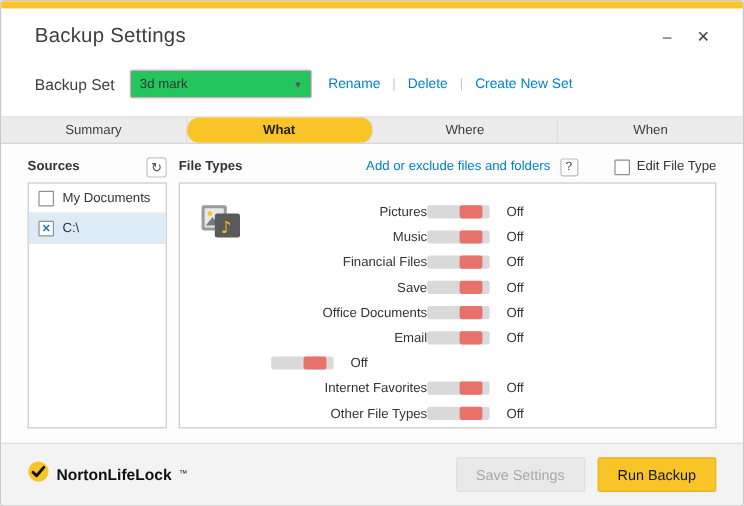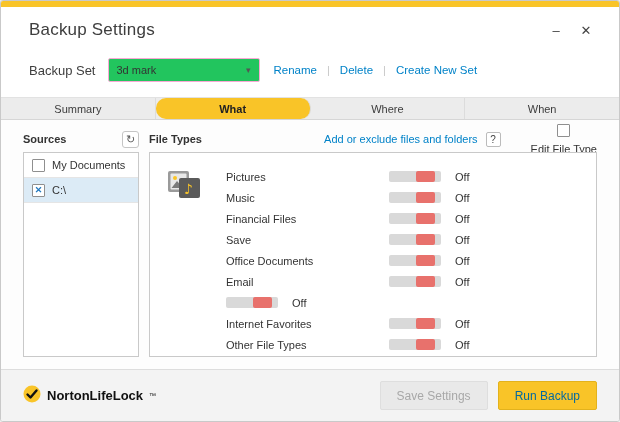--- a/index.html
+++ b/index.html
@@ -103,30 +103,30 @@
   .checkbox.checked { color: #1F78C0; font-weight: bold; }
 
   .filetypes-col { flex: 1; display: flex; flex-direction: column; }
   .ft-link { margin-left: auto; font-size: 11px; }
   .help-btn {
     width: 15px; height: 15px; margin-left: 8px;
     border: 1px solid #bbb; border-radius: 2px; background: #fff;
     display: flex; align-items: center; justify-content: center;
     font-size: 10px; color: #444; cursor: pointer;
   }
-  .edit-ft { display: flex; align-items: center; gap: 6px; margin-left: 30px; font-size: 11px; color: #333; flex-direction: column; }
+  .edit-ft { display: flex; align-items: center; gap: 6px; margin-left: 30px; font-size: 11px; color: #333; }
 
   .ft-box {
     flex: 1; border: 1px solid #c9c9c9; background: #fff; margin-top: 2px;
     display: flex; padding: 13px 16px 0 16px;
   }
   .ft-icon-col { width: 60px; flex: 0 0 auto; }
   .ft-rows { flex: 1; }
   .ft-row { display: flex; align-items: center; height: 21px; }
-  .ft-label { width: 163px; font-size: 11px; color: #333; }
+  .ft-label { width: 130px; font-size: 11px; color: #333; text-align: right; }
   .toggle {
     position: relative; width: 52px; height: 11px;
     background: #D9D9D9; border-radius: 2px; cursor: pointer; flex: 0 0 auto;
   }
   .toggle .thumb {
     position: absolute; left: 27px; top: 0;
     width: 19px; height: 11px;
     background: #E8716C; border-radius: 2px;
   }
   .ft-state { margin-left: 14px; font-size: 11px; color: #333; }
@@ -139,21 +139,21 @@
     padding: 8px 22px; gap: 10px;
   }
   .brand { display: flex; align-items: center; gap: 6px; margin-right: auto; }
   .brand-text { font-size: 13px; font-weight: bold; color: #101010; }
   .brand-tm { font-size: 7px; color: #101010; vertical-align: super; }
   .btn {
     height: 29px; border-radius: 2px; font-size: 12px; cursor: pointer;
     font-family: "Liberation Sans", sans-serif; padding: 0 16px;
   }
   .btn-save { background: #E9E9E9; color: #A8A8A8; border: 1px solid #dedede; }
-  .btn-run  { background: #F9C428; color: #0369a1; border: 1px solid #e3b21c; }
+  .btn-run  { background: #F9C428; color: #0f172a; border: 1px solid #e3b21c; }
 </style>
 </head>
 <body>
 
 <div class="window">
 
   <div class="accent-bar"></div>
 
   <div class="titlebar">
     <h1>Backup Settings</h1>

